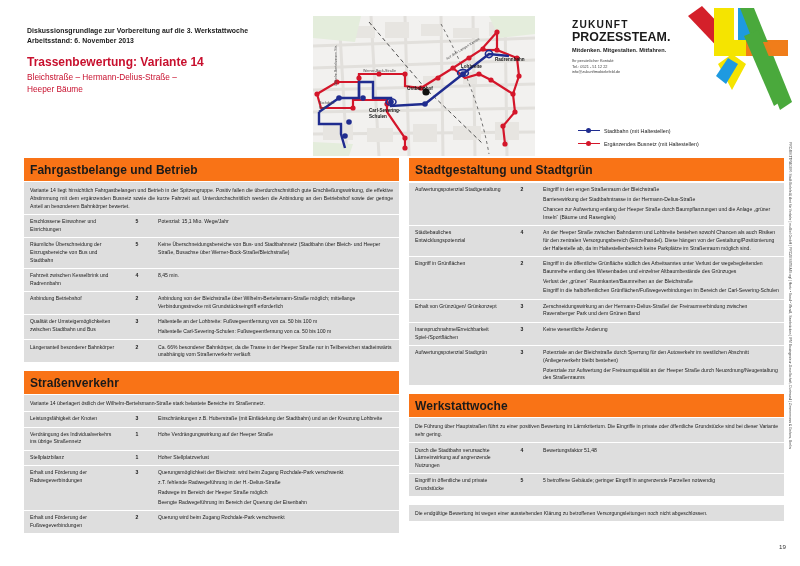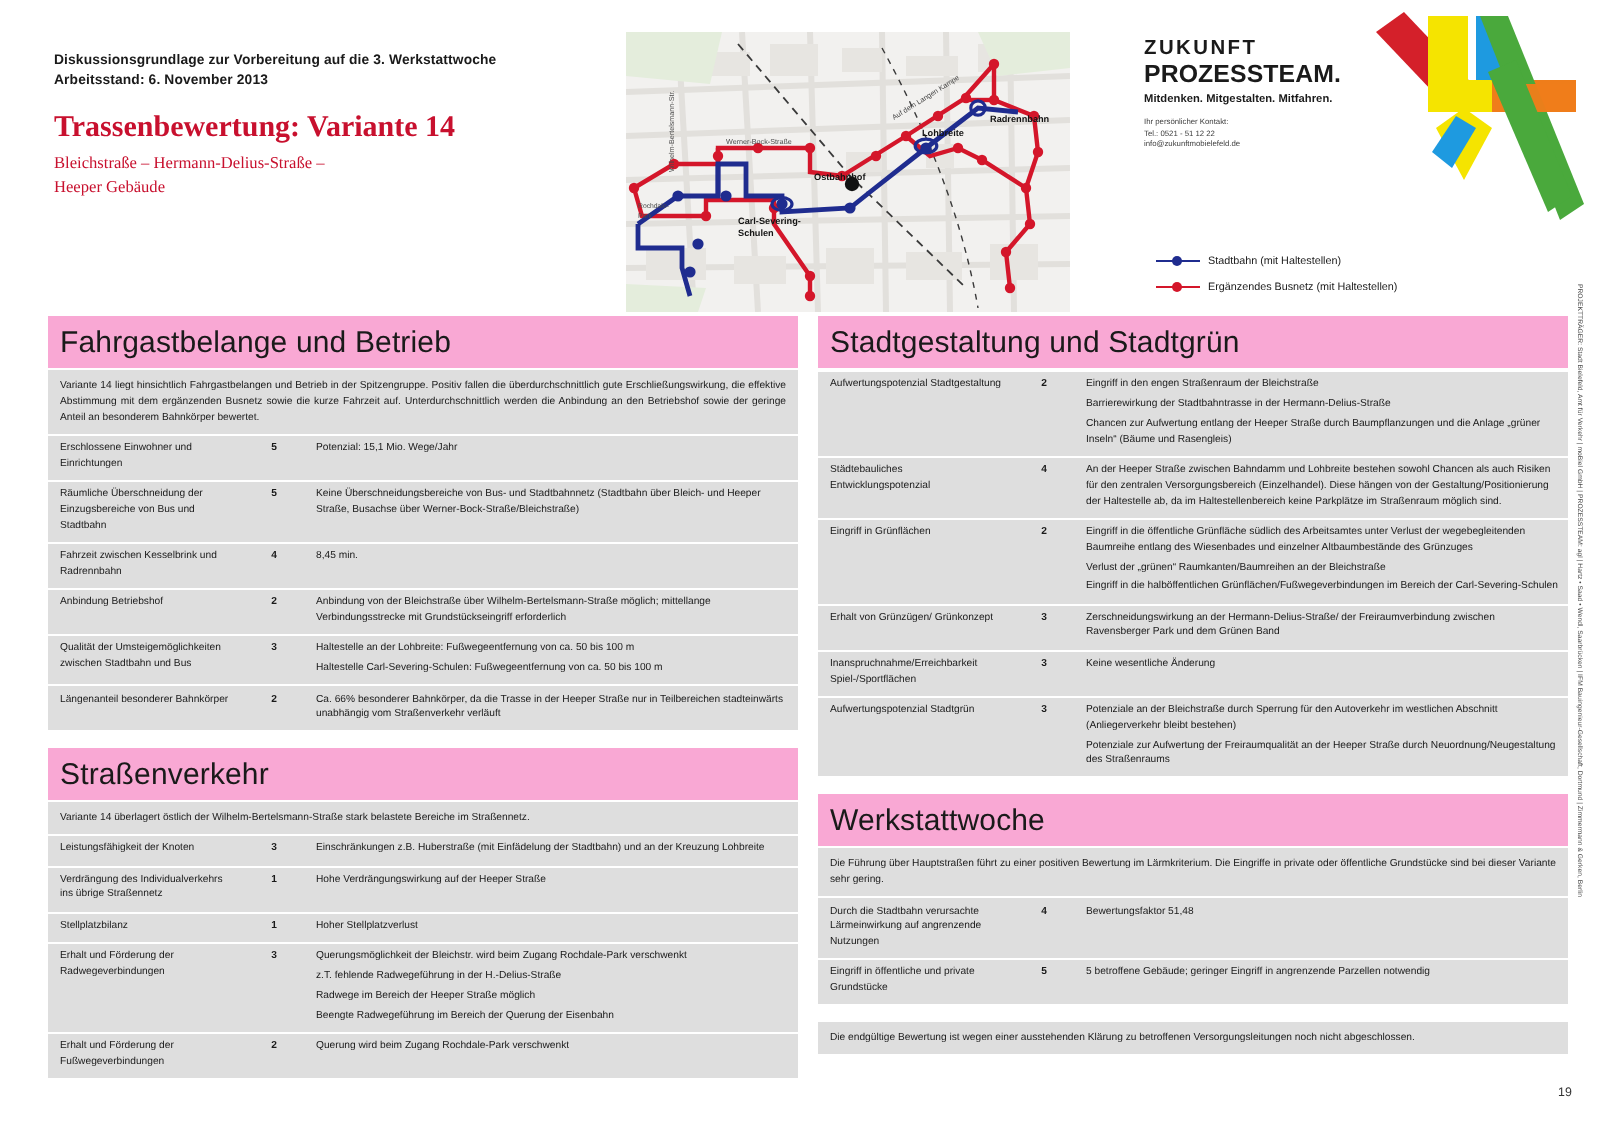--- a/index.html
+++ b/index.html
@@ -11,22 +11,22 @@
     overflow: hidden;
     font-size: 5.3px;
     color: #1a1a1a;
   }
 
   
   #header { position: absolute; left: 0; top: 0; width: 800px; height: 150px; }
 
   .hdr-text { position: absolute; left: 27px; top: 26px; width: 300px; }
   .hdr-line1 { font-size: 6.9px; font-weight: bold; line-height: 1.38; letter-spacing: 0.01em; }
-  .hdr-variant { font-size: 15px; font-weight: bold; color: #c8102e; margin-top: 10px; line-height: 1.3; font-family: Liberation Serif, serif; }
-  .hdr-sub { font-size: 8.3px; color: #c8102e; line-height: 1.42; margin-top: 1px; font-family: Liberation Serif, serif; }
+  .hdr-variant { font-size: 12px; font-weight: bold; color: #c8102e; margin-top: 10px; line-height: 1.3; }
+  .hdr-sub { font-size: 8.3px; color: #c8102e; line-height: 1.42; margin-top: 1px; }
 
   
   #map-wrap {
     position: absolute; left: 313px; top: 16px; width: 222px; height: 140px;
     background: #f2f1ef; overflow: hidden;
   }
   #map-wrap svg { display: block; }
 
   
   #logo { position: absolute; left: 572px; top: 20px; width: 130px; }
@@ -44,21 +44,21 @@
   .lg-swatch i { position: absolute; left: 0; top: 3.2px; width: 22px; height: 1.6px; display: block; }
   .lg-swatch b { position: absolute; left: 8.2px; top: 1.4px; width: 5.2px; height: 5.2px; border-radius: 50%; display: block; }
   .lg-label { font-size: 5.4px; padding-left: 4px; }
 
   
   #col-left  { position: absolute; left: 24px;  top: 158px; width: 375px; }
   #col-right { position: absolute; left: 409px; top: 158px; width: 375px; }
 
   .sec { margin-bottom: 9px; }
   .sec-title {
-    background: #f9a8d4; font-size: 15px; font-weight: normal;
+    background: #f97316; font-size: 12px; font-weight: bold;
     padding: 4.5px 6px 4.5px 6px; letter-spacing: 0.005em;
     border-bottom: 1.1px solid #ffffff;
   }
   .sec-intro {
     background: #dedede; font-size: 5.1px; line-height: 1.62;
     padding: 3.5px 6px 4px 6px; text-align: justify;
   }
 
   table.crit { width: 100%; border-collapse: collapse; table-layout: fixed; }
   table.crit td {
@@ -93,21 +93,21 @@
 
 <div id="header">
 
   <div class="hdr-text">
     <div class="hdr-line1">
       <div>Diskussionsgrundlage zur Vorbereitung auf die 3. Werkstattwoche</div>
       <div>Arbeitsstand: 6. November 2013</div>
     </div>
     <div class="hdr-variant">Trassenbewertung:  Variante 14</div>
     <div class="hdr-sub">Bleichstraße – Hermann-Delius-Straße –</div>
-    <div class="hdr-sub">Heeper Gebäude</div>
+    <div class="hdr-sub">Heeper Bäume</div>
   </div>
 
   <div id="map-wrap">
     <svg width="222" height="140" viewBox="0 0 222 140">
 
       <rect x="0" y="0" width="222" height="140" fill="#f2f1ef"></rect>
       <g stroke="#e2e0dc" stroke-width="3" fill="none">
         <path d="M0 30 L222 22"></path>
           <path d="M0 52 L222 44"></path>
         <path d="M0 74 L222 68"></path>

